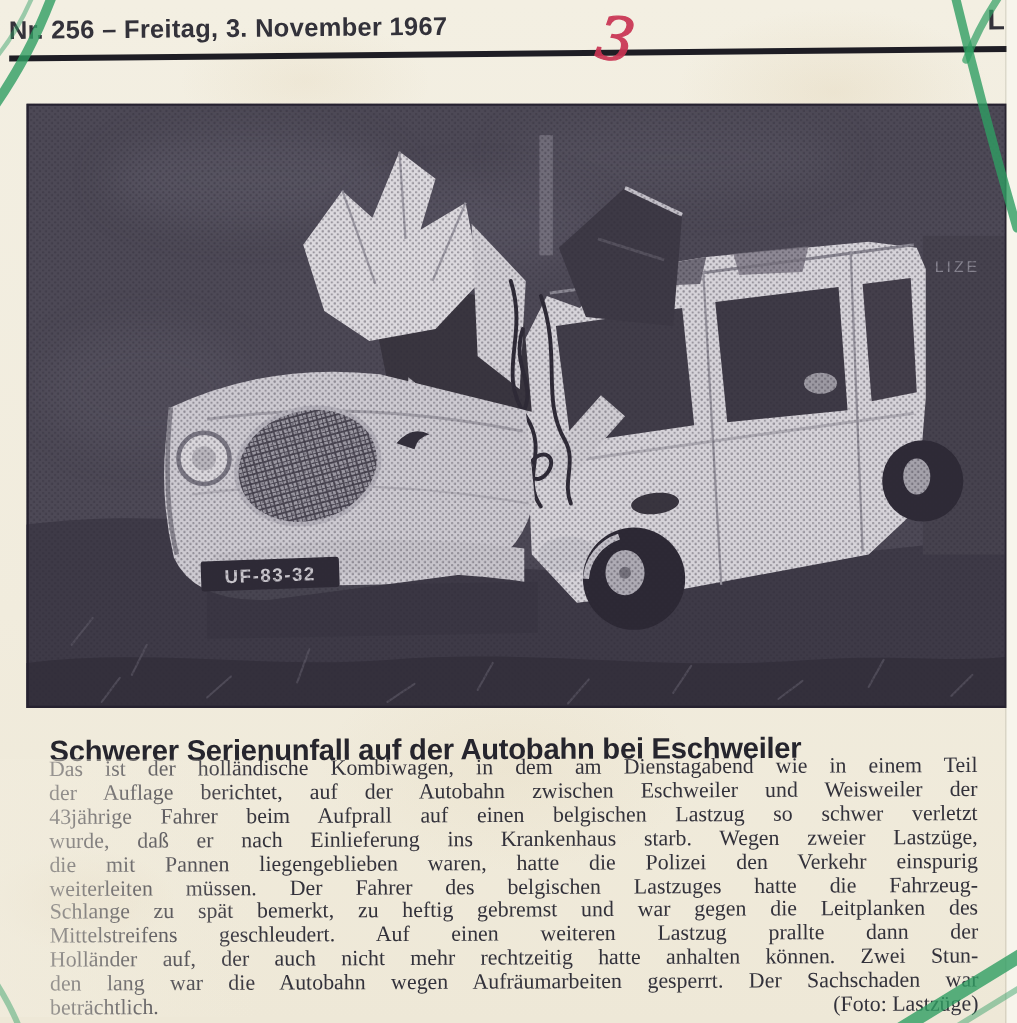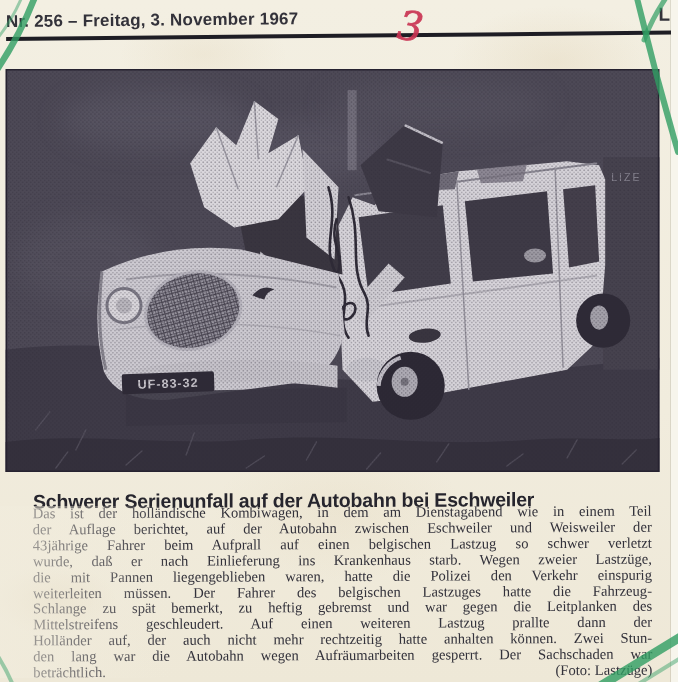--- a/index.html
+++ b/index.html
@@ -18,21 +18,21 @@
     position:absolute;left:6px;top:10px;width:666px;
     transform:rotate(-0.55deg);transform-origin:left center;
   }
   .header-row{
     display:flex;justify-content:space-between;align-items:baseline;
     font-family:"Liberation Sans",sans-serif;font-weight:bold;color:#33323a;
   }
   .issue-line{font-size:17px;letter-spacing:0.2px;}
   .page-letter{font-size:19px;padding-right:2px;}
   .rule{height:4px;background:#1e1d24;margin-top:5px;width:100%;}
-  .photo{position:absolute;left:5px;top:69px;width:655px;height:403px;}
+  .photo{position:absolute;left:17px;top:69px;width:655px;height:403px;}
   .headline{
     position:absolute;left:33px;top:476px;width:632px;
     font-family:"Liberation Sans",sans-serif;font-weight:bold;
     font-size:19.5px;letter-spacing:-0.2px;color:#26252d;
     transform:rotate(-0.25deg);
   }
   .article{
     position:absolute;left:33px;top:505px;width:619px;
     font-size:14.6px;line-height:15.9px;color:#33323b;
     transform:rotate(-0.25deg);

